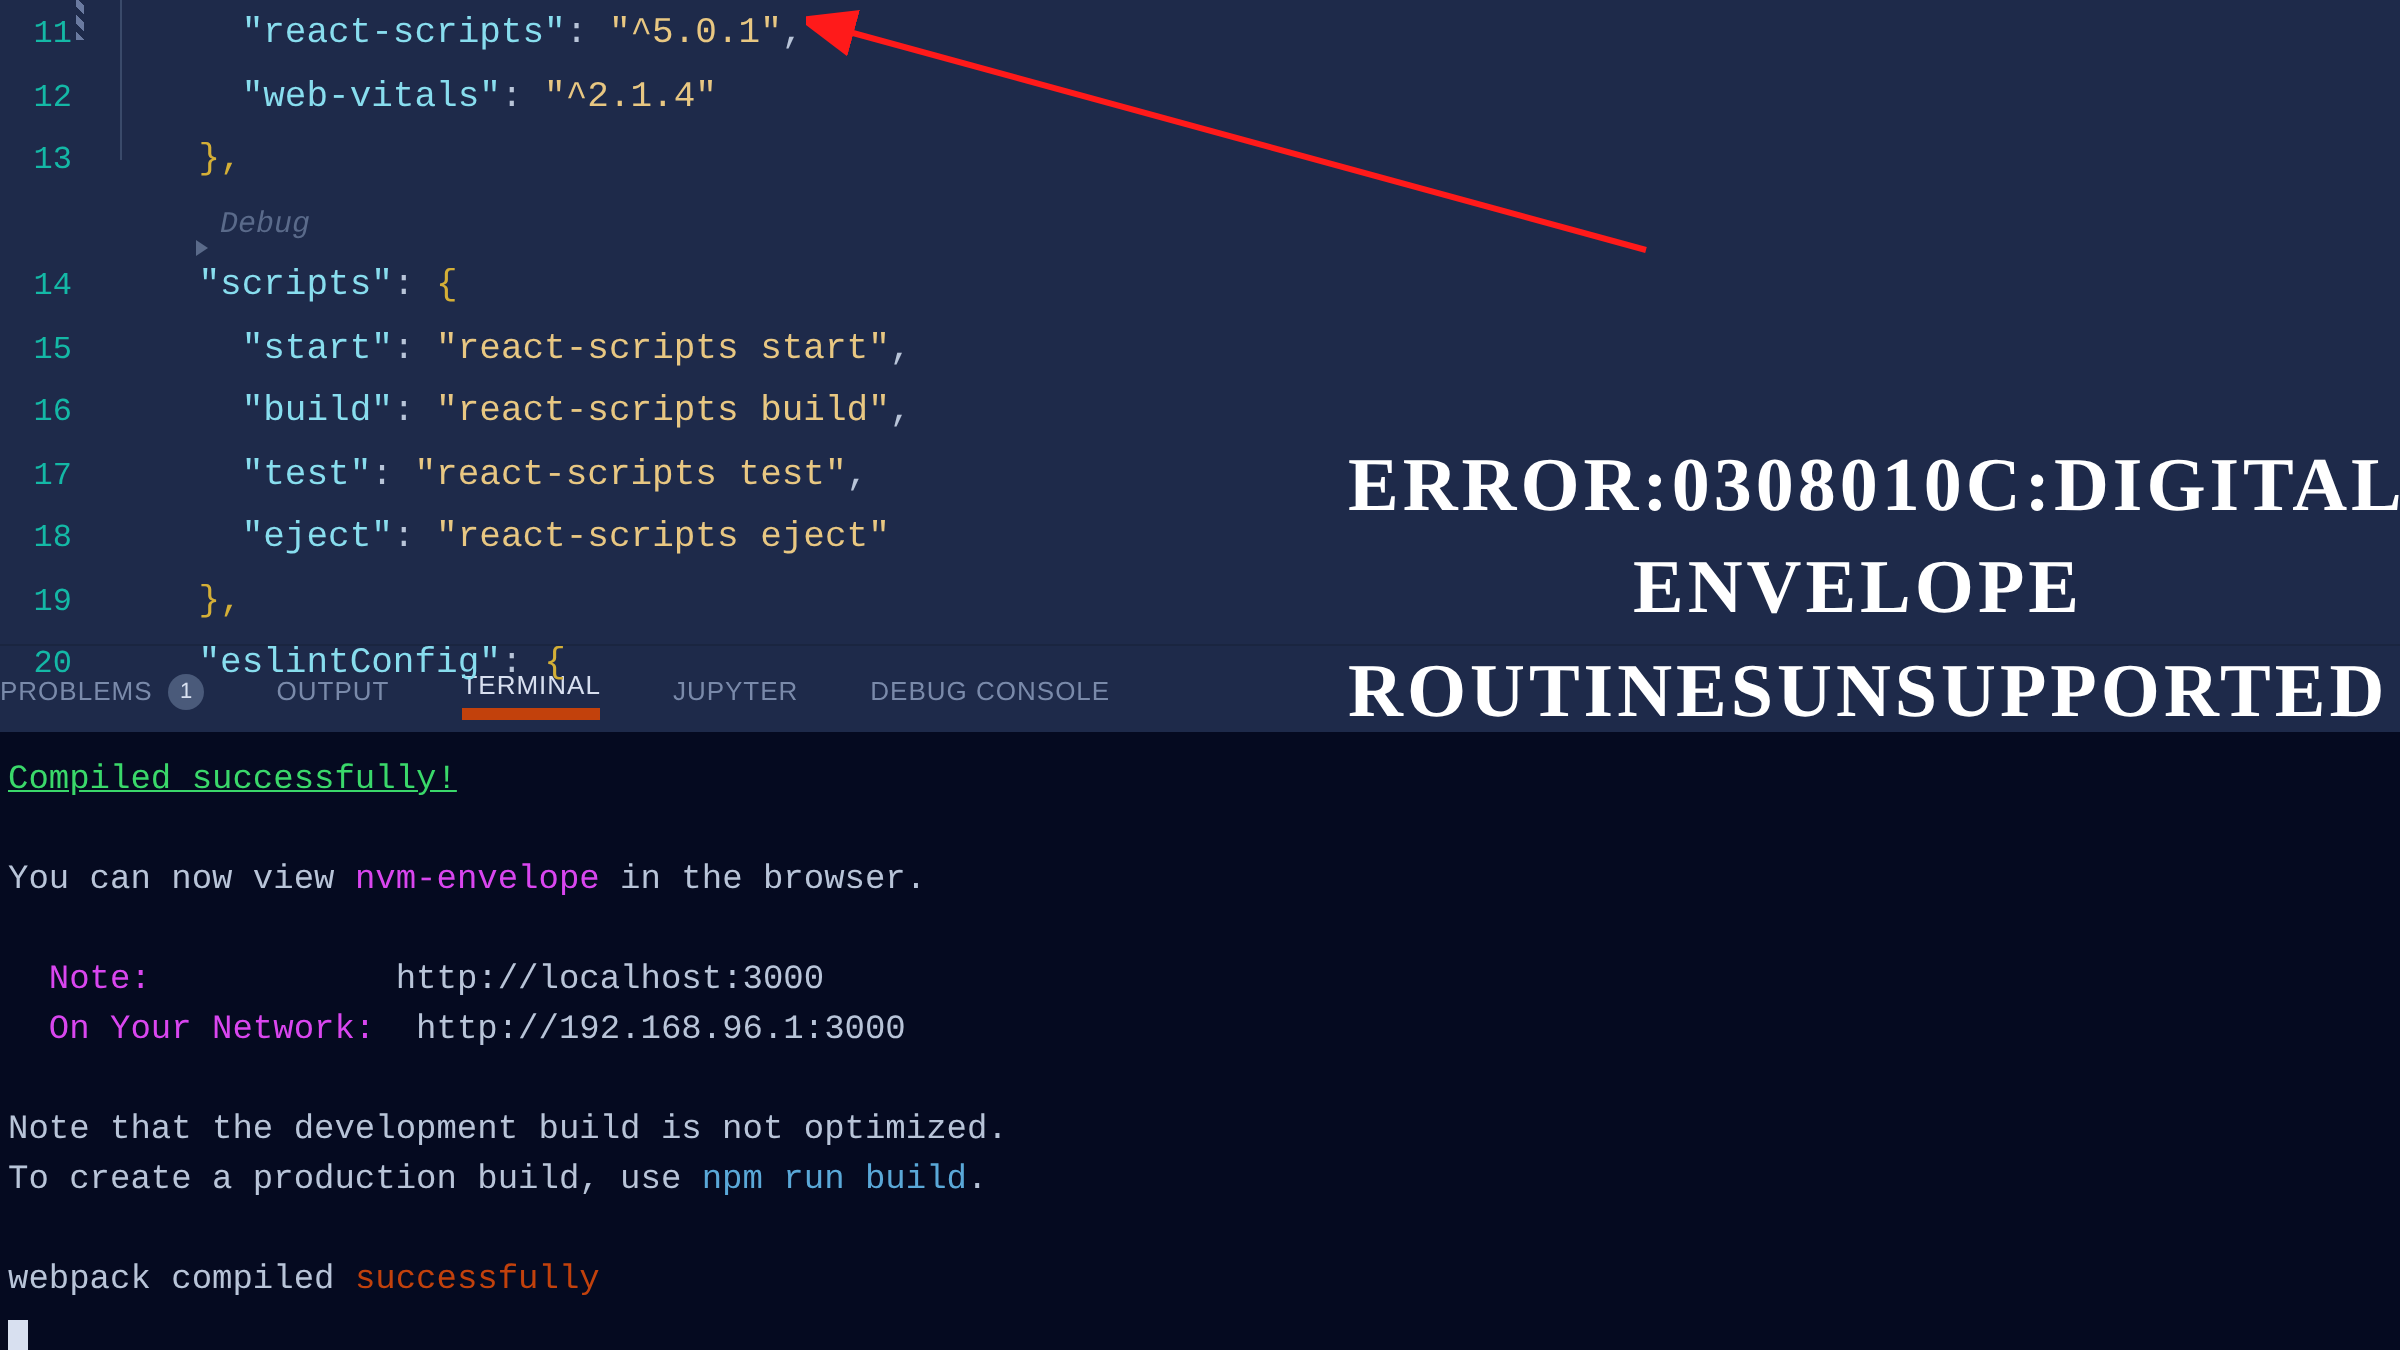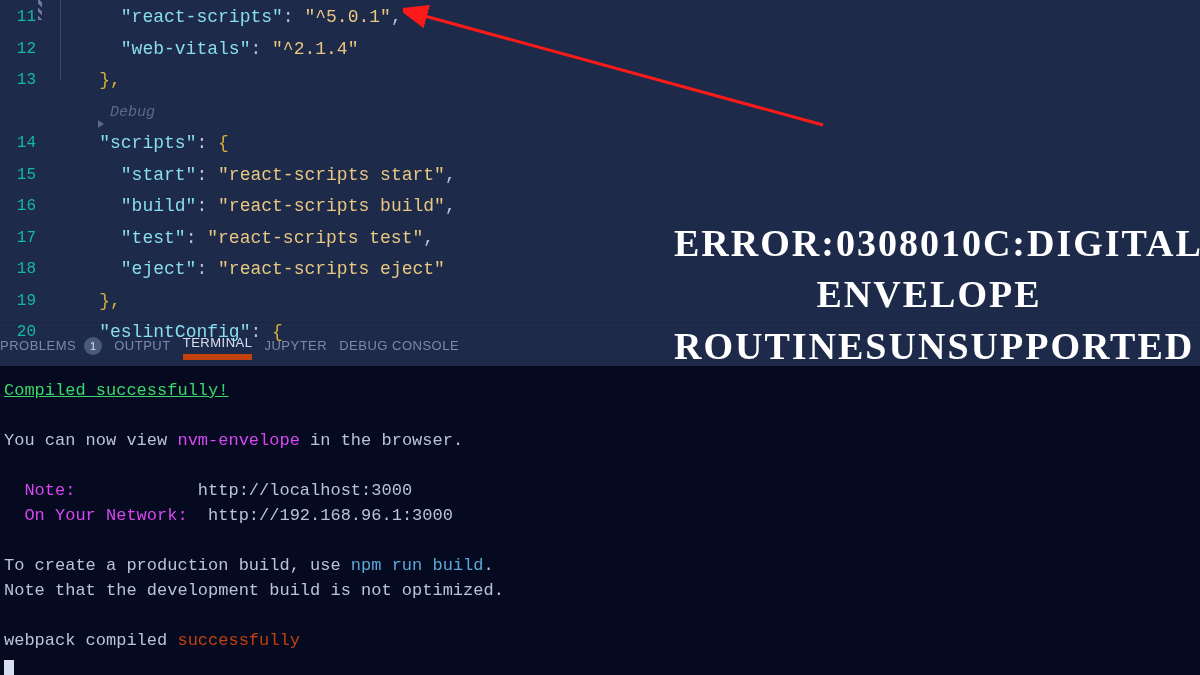--- a/index.html
+++ b/index.html
@@ -86,21 +86,21 @@
     border-top: 4px solid transparent;
     border-bottom: 4px solid transparent;
     margin-right: 6px;
   }
   .panel-tabs {
     display: flex;
     align-items: center;
     background: #1e2a4a;
     border-top: 1px solid #1a2540;
     padding: 8px 0 6px 0;
-    gap: 12px;
+    gap: 36px;
     font-family: -apple-system, 'Segoe UI', sans-serif;
     font-size: 13px;
     letter-spacing: 0.5px;
   }
   .tab {
     color: #7a8aaa;
     display: flex;
     align-items: center;
     gap: 8px;
     padding: 4px 0;
@@ -213,22 +213,22 @@
 </div>
 
 <div class="terminal-area">
   <div class="term-line term-green">Compiled successfully!</div>
   <div class="term-line"> </div>
   <div class="term-line"><span>You can now view </span><span class="term-bold">nvm-envelope</span><span> in the browser.</span></div>
   <div class="term-line"> </div>
   <div class="term-line"><span class="term-bold">  Note:            </span><span>http://localhost:3000</span></div>
   <div class="term-line"><span class="term-bold">  On Your Network:  </span><span>http://192.168.96.1:3000</span></div>
   <div class="term-line"> </div>
+  <div class="term-line">Note that the development build is not optimized.</div>
   <div class="term-line"><span>To create a production build, use </span><span class="term-cyan">npm run build</span><span>.</span></div>
-  <div class="term-line">Note that the development build is not optimized.</div>
   <div class="term-line"> </div>
   <div class="term-line"><span>webpack compiled </span><span class="term-dim">successfully</span></div>
   <div class="term-line"><span class="cursor-blk"></span></div>
 </div>
 
 <svg class="arrow-overlay" width="430" height="130">
   <defs>
     <marker id="arrowhead" markerWidth="10" markerHeight="8" refX="2" refY="4" orient="auto">
       <polygon points="0 0, 10 4, 0 8" fill="#ff1a1a"></polygon>
     </marker>

